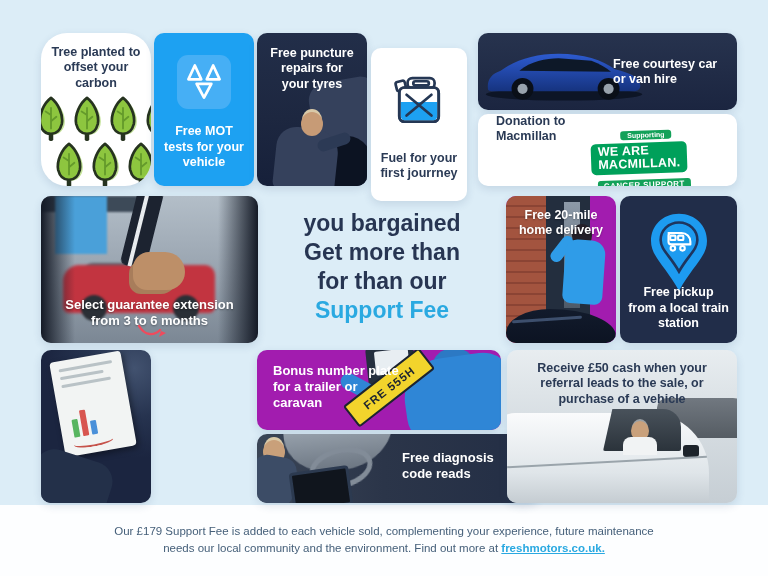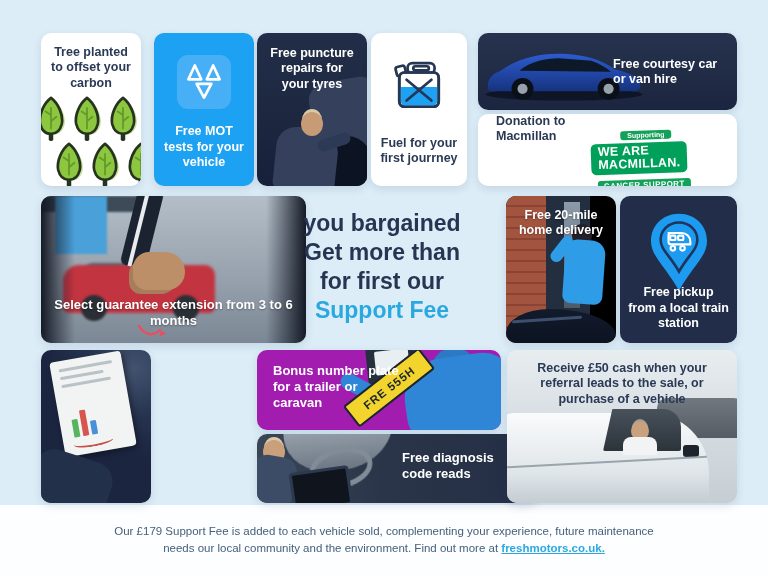--- a/index.html
+++ b/index.html
@@ -5,61 +5,61 @@
   html,body{margin:0;padding:0;background:#eef6fb;}
   #canvas{position:relative;width:768px;height:576px;background:#dcedf7;overflow:hidden;
           font-family:"Liberation Sans",sans-serif;-webkit-font-smoothing:antialiased;}
   #footer-band{position:absolute;left:0;top:505px;width:768px;height:71px;background:#fdfeff;}
   .card{position:absolute;border-radius:10px;overflow:hidden;box-shadow:0 3px 8px rgba(40,70,110,.14);}
   .t{font-weight:700;line-height:1.22;}
   .navy-text{color:#2a3a55;}
   .white-text{color:#ffffff;}
 
   
-  #card-tree{left:41px;top:33px;width:100px;height:153px;background:#fff;}
+  #card-tree{left:41px;top:33px;width:110px;height:153px;background:#fff;border-radius:26px;}
   #card-tree .t{padding:12px 10px 0;font-size:12.5px;text-align:center;}
   #card-tree .trees{position:absolute;left:0;bottom:0;width:110px;height:92px;}
   #card-mot{left:154px;top:33px;width:100px;height:153px;background:#1da1f2;}
   #card-mot .iconbox{position:absolute;left:23px;top:22px;width:54px;height:54px;background:#46aff5;border-radius:11px;display:flex;align-items:center;justify-content:center;}
   #card-mot .t{position:absolute;left:0;bottom:16px;width:100%;font-size:12.5px;text-align:center;padding:0 8px;box-sizing:border-box;}
   #card-puncture{left:257px;top:33px;width:110px;height:153px;background:linear-gradient(180deg,#222e49 0%,#1d2740 55%,#16203a 100%);}
   #card-puncture .t{position:absolute;left:0;top:13px;width:100%;font-size:12.5px;text-align:center;padding:0 12px;box-sizing:border-box;z-index:3;}
-  #card-fuel{left:371px;top:33px;width:96px;height:153px;background:#fff;}
+  #card-fuel{left:371px;top:48px;width:96px;height:153px;background:#fff;}
   #card-fuel svg{position:absolute;left:21px;top:26px;}
   #card-fuel .t{position:absolute;left:0;bottom:20px;width:100%;font-size:12.5px;text-align:center;}
   #card-courtesy{left:478px;top:33px;width:259px;height:77px;background:linear-gradient(180deg,#27334e,#1b2540);}
   #card-courtesy .t{position:absolute;right:12px;top:24px;width:112px;font-size:12.5px;text-align:left;}
   #card-courtesy svg{position:absolute;left:-4px;top:8px;}
   #card-macmillan{left:478px;top:114px;width:259px;height:72px;background:#fff;display:flex;align-items:flex-start;}
   #card-macmillan .t{font-size:12.5px;width:96px;padding-left:18px;}
   .mac-logo{position:absolute;right:12px;top:9px;width:134px;transform:rotate(-2deg);}
   .mac-pill1{display:inline-block;background:#13a159;color:#fff;font-size:7px;font-weight:700;padding:1px 7px;border-radius:3px;margin-left:30px;}
   .mac-main{background:#00a05a;color:#fff;border-radius:5px;padding:2px 7px 3px;width:max-content;margin-top:1px;}
   .mac-main div{font-size:12.5px;font-weight:800;line-height:1.05;letter-spacing:.3px;}
   .mac-pill3{display:inline-block;background:#13a159;color:#fff;font-size:8px;font-weight:800;padding:1px 6px;border-radius:3px;margin:1px 0 0 6px;letter-spacing:.4px;}
 
   
-  #card-guarantee{left:41px;top:196px;width:217px;height:147px;background:linear-gradient(180deg,#b3bec8 0%,#949fab 60%,#7b8794 100%);padding-left:48px;}
+  #card-guarantee{left:41px;top:196px;width:217px;height:147px;background:linear-gradient(180deg,#b3bec8 0%,#949fab 60%,#7b8794 100%);}
   .g-building{position:absolute;left:14px;top:0;width:52px;height:58px;background:#4aa0d9;filter:blur(1px);}
   .g-roof{position:absolute;left:0;top:0;width:110px;height:16px;background:#3d4a58;filter:blur(1px);}
   .g-redcar{position:absolute;left:22px;bottom:30px;width:152px;height:48px;background:#c23440;border-radius:16px 10px 6px 6px;filter:blur(1.5px);}
   .g-redcar-window{position:absolute;left:44px;bottom:62px;width:70px;height:18px;background:#5b636d;border-radius:8px 8px 0 0;filter:blur(1.5px);}
   .g-wheel1,.g-wheel2{position:absolute;bottom:22px;width:26px;height:26px;border-radius:50%;background:#2a2f36;filter:blur(1px);}
   .g-wheel1{left:40px;} .g-wheel2{left:132px;}
   .g-sil-left{position:absolute;left:0;top:0;width:34px;height:147px;background:linear-gradient(90deg,#141a26,rgba(20,26,38,0));}
   .g-sil-right{position:absolute;right:0;top:0;width:40px;height:147px;background:linear-gradient(-90deg,#141a26,rgba(20,26,38,0));}
   .g-sleeve{position:absolute;left:88px;top:-8px;width:26px;height:80px;background:repeating-linear-gradient(90deg,#1c2330 0 8px,#e8ecef 8px 12px,#1c2330 12px 18px);transform:rotate(14deg);border-radius:6px;filter:blur(.5px);}
   .g-hands{position:absolute;left:92px;top:56px;width:52px;height:38px;background:#bd8f68;border-radius:16px 20px 18px 14px;box-shadow:-6px 6px 0 -2px #a87d5b;filter:blur(.6px);}
   #card-guarantee .t{position:absolute;left:0;bottom:14px;width:100%;font-size:13px;text-align:center;padding:0 10px;box-sizing:border-box;z-index:3;text-shadow:0 1px 2px rgba(0,0,0,.35);}
   .g-arrow{position:absolute;left:96px;bottom:4px;z-index:3;}
 
   #headline{position:absolute;left:258px;top:209px;width:248px;text-align:center;font-weight:700;font-size:23px;line-height:29px;color:#273552;}
   #headline .accent{color:#2aa9e1;}
 
-  #card-delivery{left:506px;top:196px;width:110px;height:147px;background:#000000;}
+  #card-delivery{left:506px;top:196px;width:110px;height:147px;background:#a21caf;}
   .d-brick{position:absolute;left:0;top:0;width:46px;height:147px;background:repeating-linear-gradient(180deg,#a3543f 0 9px,#8b4434 9px 11px);filter:blur(.7px);}
   .d-door{position:absolute;left:40px;top:0;width:44px;height:120px;background:#232e3e;filter:blur(.5px);}
   .d-glass{position:absolute;left:58px;top:6px;width:16px;height:106px;background:linear-gradient(180deg,#8d9aa8,#4e5a68);}
   .d-person{position:absolute;left:58px;top:44px;width:40px;height:64px;background:#2f9ce8;border-radius:12px 14px 8px 8px;transform:rotate(4deg);}
   .d-head{position:absolute;left:66px;top:28px;width:20px;height:22px;background:#241f28;border-radius:50% 50% 45% 45%;}
   .d-arm{position:absolute;left:50px;top:38px;width:12px;height:30px;background:#2f9ce8;border-radius:6px;transform:rotate(38deg);}
   .d-car{position:absolute;left:0;bottom:0;width:110px;height:34px;background:linear-gradient(180deg,#121b2c,#0c1322);border-radius:40% 60% 0 0/70% 80% 0 0;}
   .d-carline{position:absolute;left:6px;bottom:22px;width:70px;height:3px;background:#3d4f6d;border-radius:2px;transform:rotate(-4deg);}
   #card-delivery .t{position:absolute;left:0;top:12px;width:100%;font-size:12.5px;text-align:center;padding:0 6px;box-sizing:border-box;z-index:3;text-shadow:0 1px 2px rgba(0,0,0,.3);}
 
@@ -225,21 +225,21 @@
     <div class="t white-text">Select guarantee extension from 3 to 6 months</div>
     <svg class="g-arrow" width="30" height="16" viewBox="0 0 30 16">
       <path d="M2 3 C8 13 17 13 23 7" stroke="#ef4b5d" stroke-width="2.4" fill="none" stroke-linecap="round"></path>
       <path d="M24 8 l-2 6 l7 -4 z" fill="#ef4b5d"></path>
     </svg>
   </div>
 
   <div id="headline">
     <div>you bargained</div>
     <div>Get more than</div>
-    <div>for first our</div>
+    <div>for than our</div>
     <div class="accent">Support Fee</div>
   </div>
 
   <div class="card" id="card-delivery">
     <div style="position:absolute;inset:0;">
       <div class="d-brick"></div>
       <div class="d-door"></div>
       <div class="d-glass"></div>
       <div class="d-arm"></div>
       <div class="d-head"></div>

